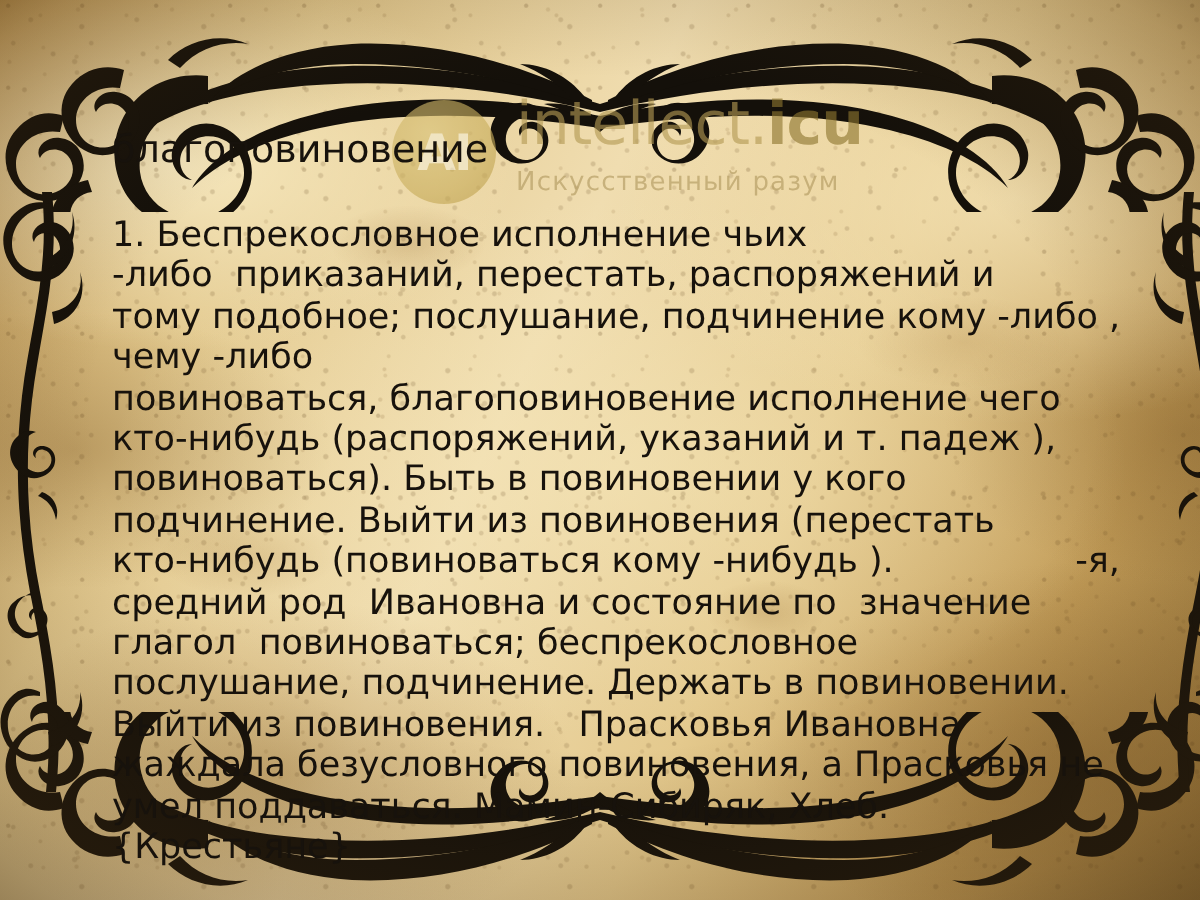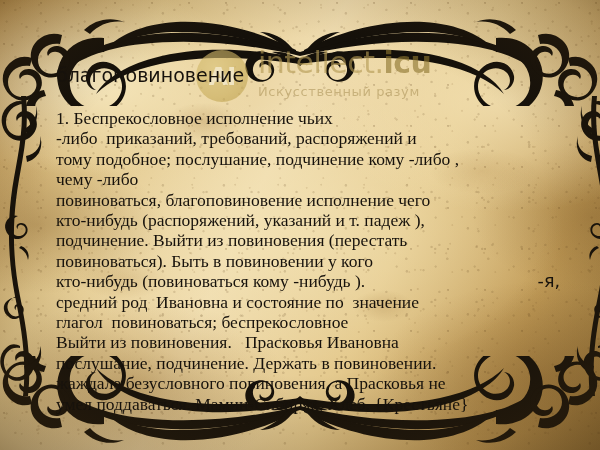--- a/index.html
+++ b/index.html
@@ -121,21 +121,21 @@
   }
   #definition {
     position: absolute;
     left: 56px; top: 108px;
     width: 512px;
     font-size: 17.5px;
     line-height: 20.4px;
     color: #17120c;
     z-index: 5;
   }
-  #definition p { margin: 0; white-space: pre-wrap; font-family: Liberation Serif, serif; }
+  #definition p { margin: 0; white-space: pre-wrap; }
   #definition .right-frag {
     display: block;
     text-align: right;
     padding-right: 8px;
     margin-top: -20.4px;
   }
 </style>
 </head>
 <body>
 
@@ -253,31 +253,31 @@
     <div id="wm-text">
       <div id="wm-title"><span>intellect.</span><b>icu</b></div>
       <div id="wm-sub">Искусственный  разум</div>
     </div>
   </div>
 
   <div id="headword">благоповиновение</div>
 
   <div id="definition">
       <p>1. Беспрекословное исполнение чьих</p>
-      <p>-либо  приказаний, требований, распоряжений и</p>
+      <p>-либо  приказаний, перестать, распоряжений и</p>
       <p>тому подобное; послушание, подчинение кому -либо ,</p>
       <p>чему -либо</p>
       <p>повиноваться, благоповиновение исполнение чего</p>
       <p>кто-нибудь (распоряжений, указаний и т. падеж ),</p>
+      <p>повиноваться). Быть в повиновении у кого</p>
       <p>подчинение. Выйти из повиновения (перестать</p>
-      <p>повиноваться). Быть в повиновении у кого</p>
       <p>кто-нибудь (повиноваться кому -нибудь ).</p>
       <span class="right-frag">-я,</span>
       <p>средний род  Ивановна и состояние по  значение</p>
       <p>глагол  повиноваться; беспрекословное</p>
+      <p>послушание, подчинение. Держать в повиновении.</p>
       <p>Выйти из повиновения.   Прасковья Ивановна</p>
-      <p>послушание, подчинение. Держать в повиновении.</p>
       <p>жаждала безусловного повиновения, а Прасковья не</p>
       <p>умел поддаваться. Мамин-Сибиряк, Хлеб. {Крестьяне}</p>
     </div>
 
   <div class="vignette"></div>
 </div>
 
 </body></html>

